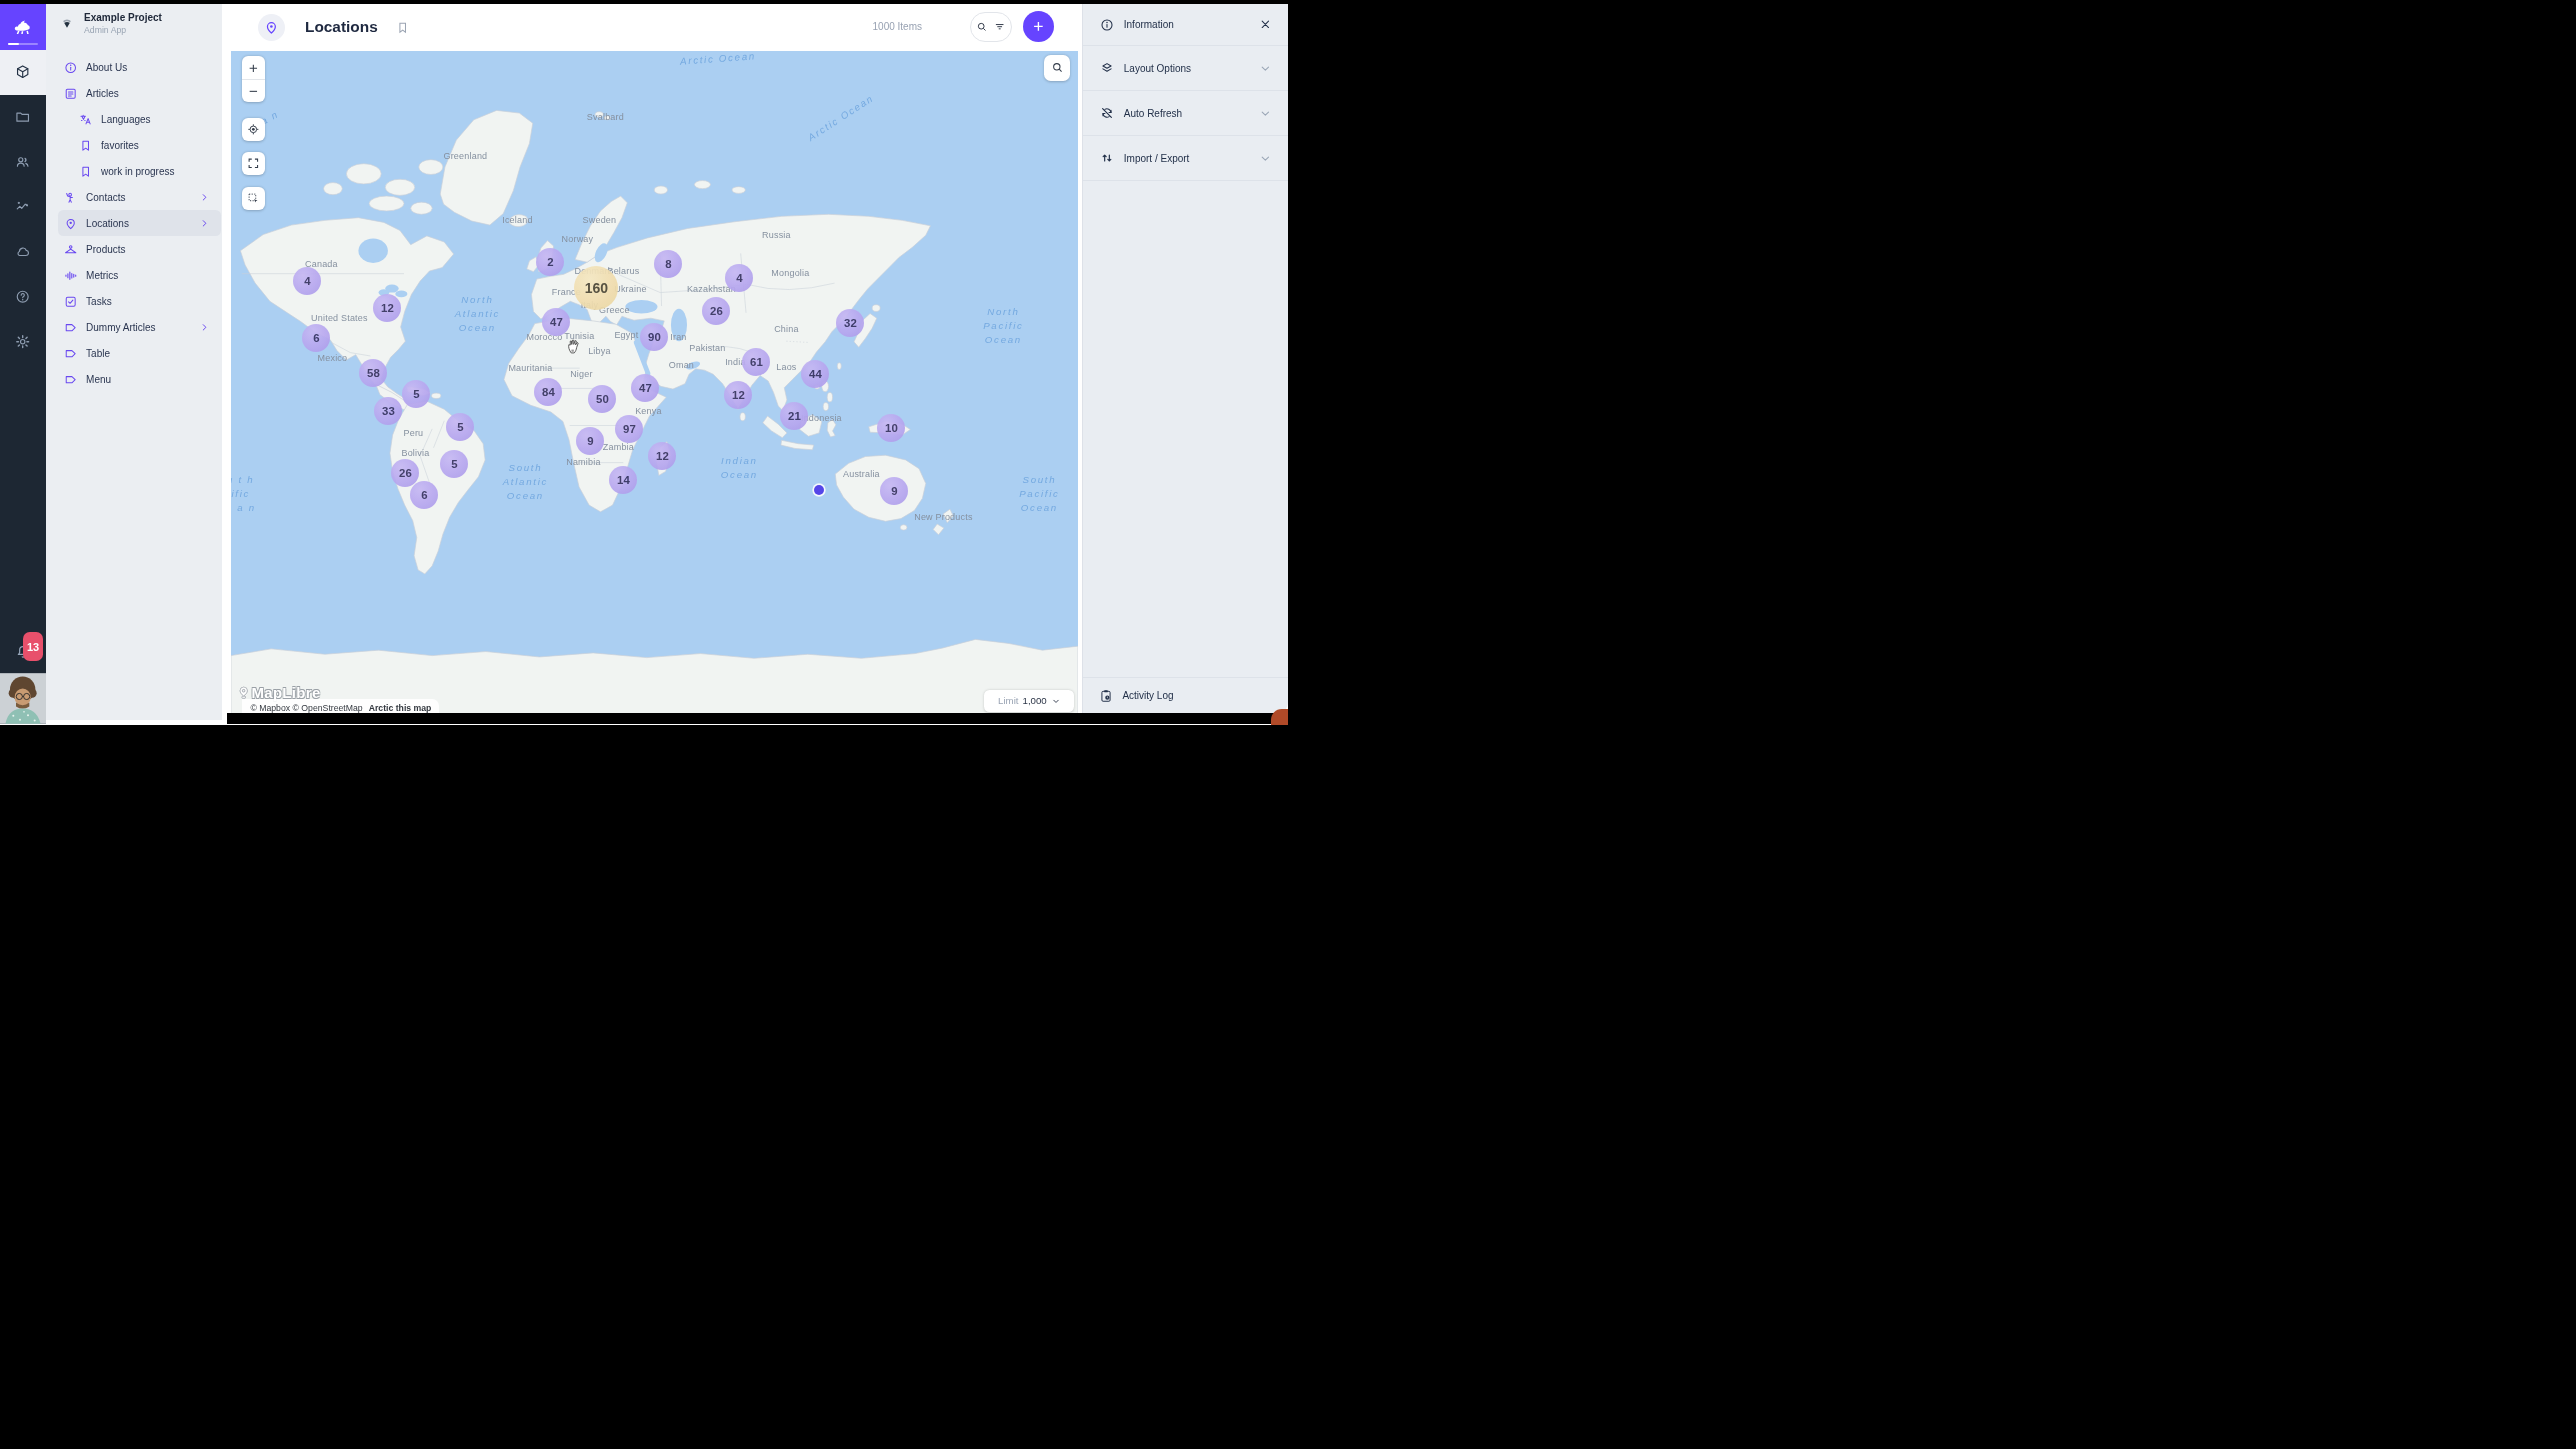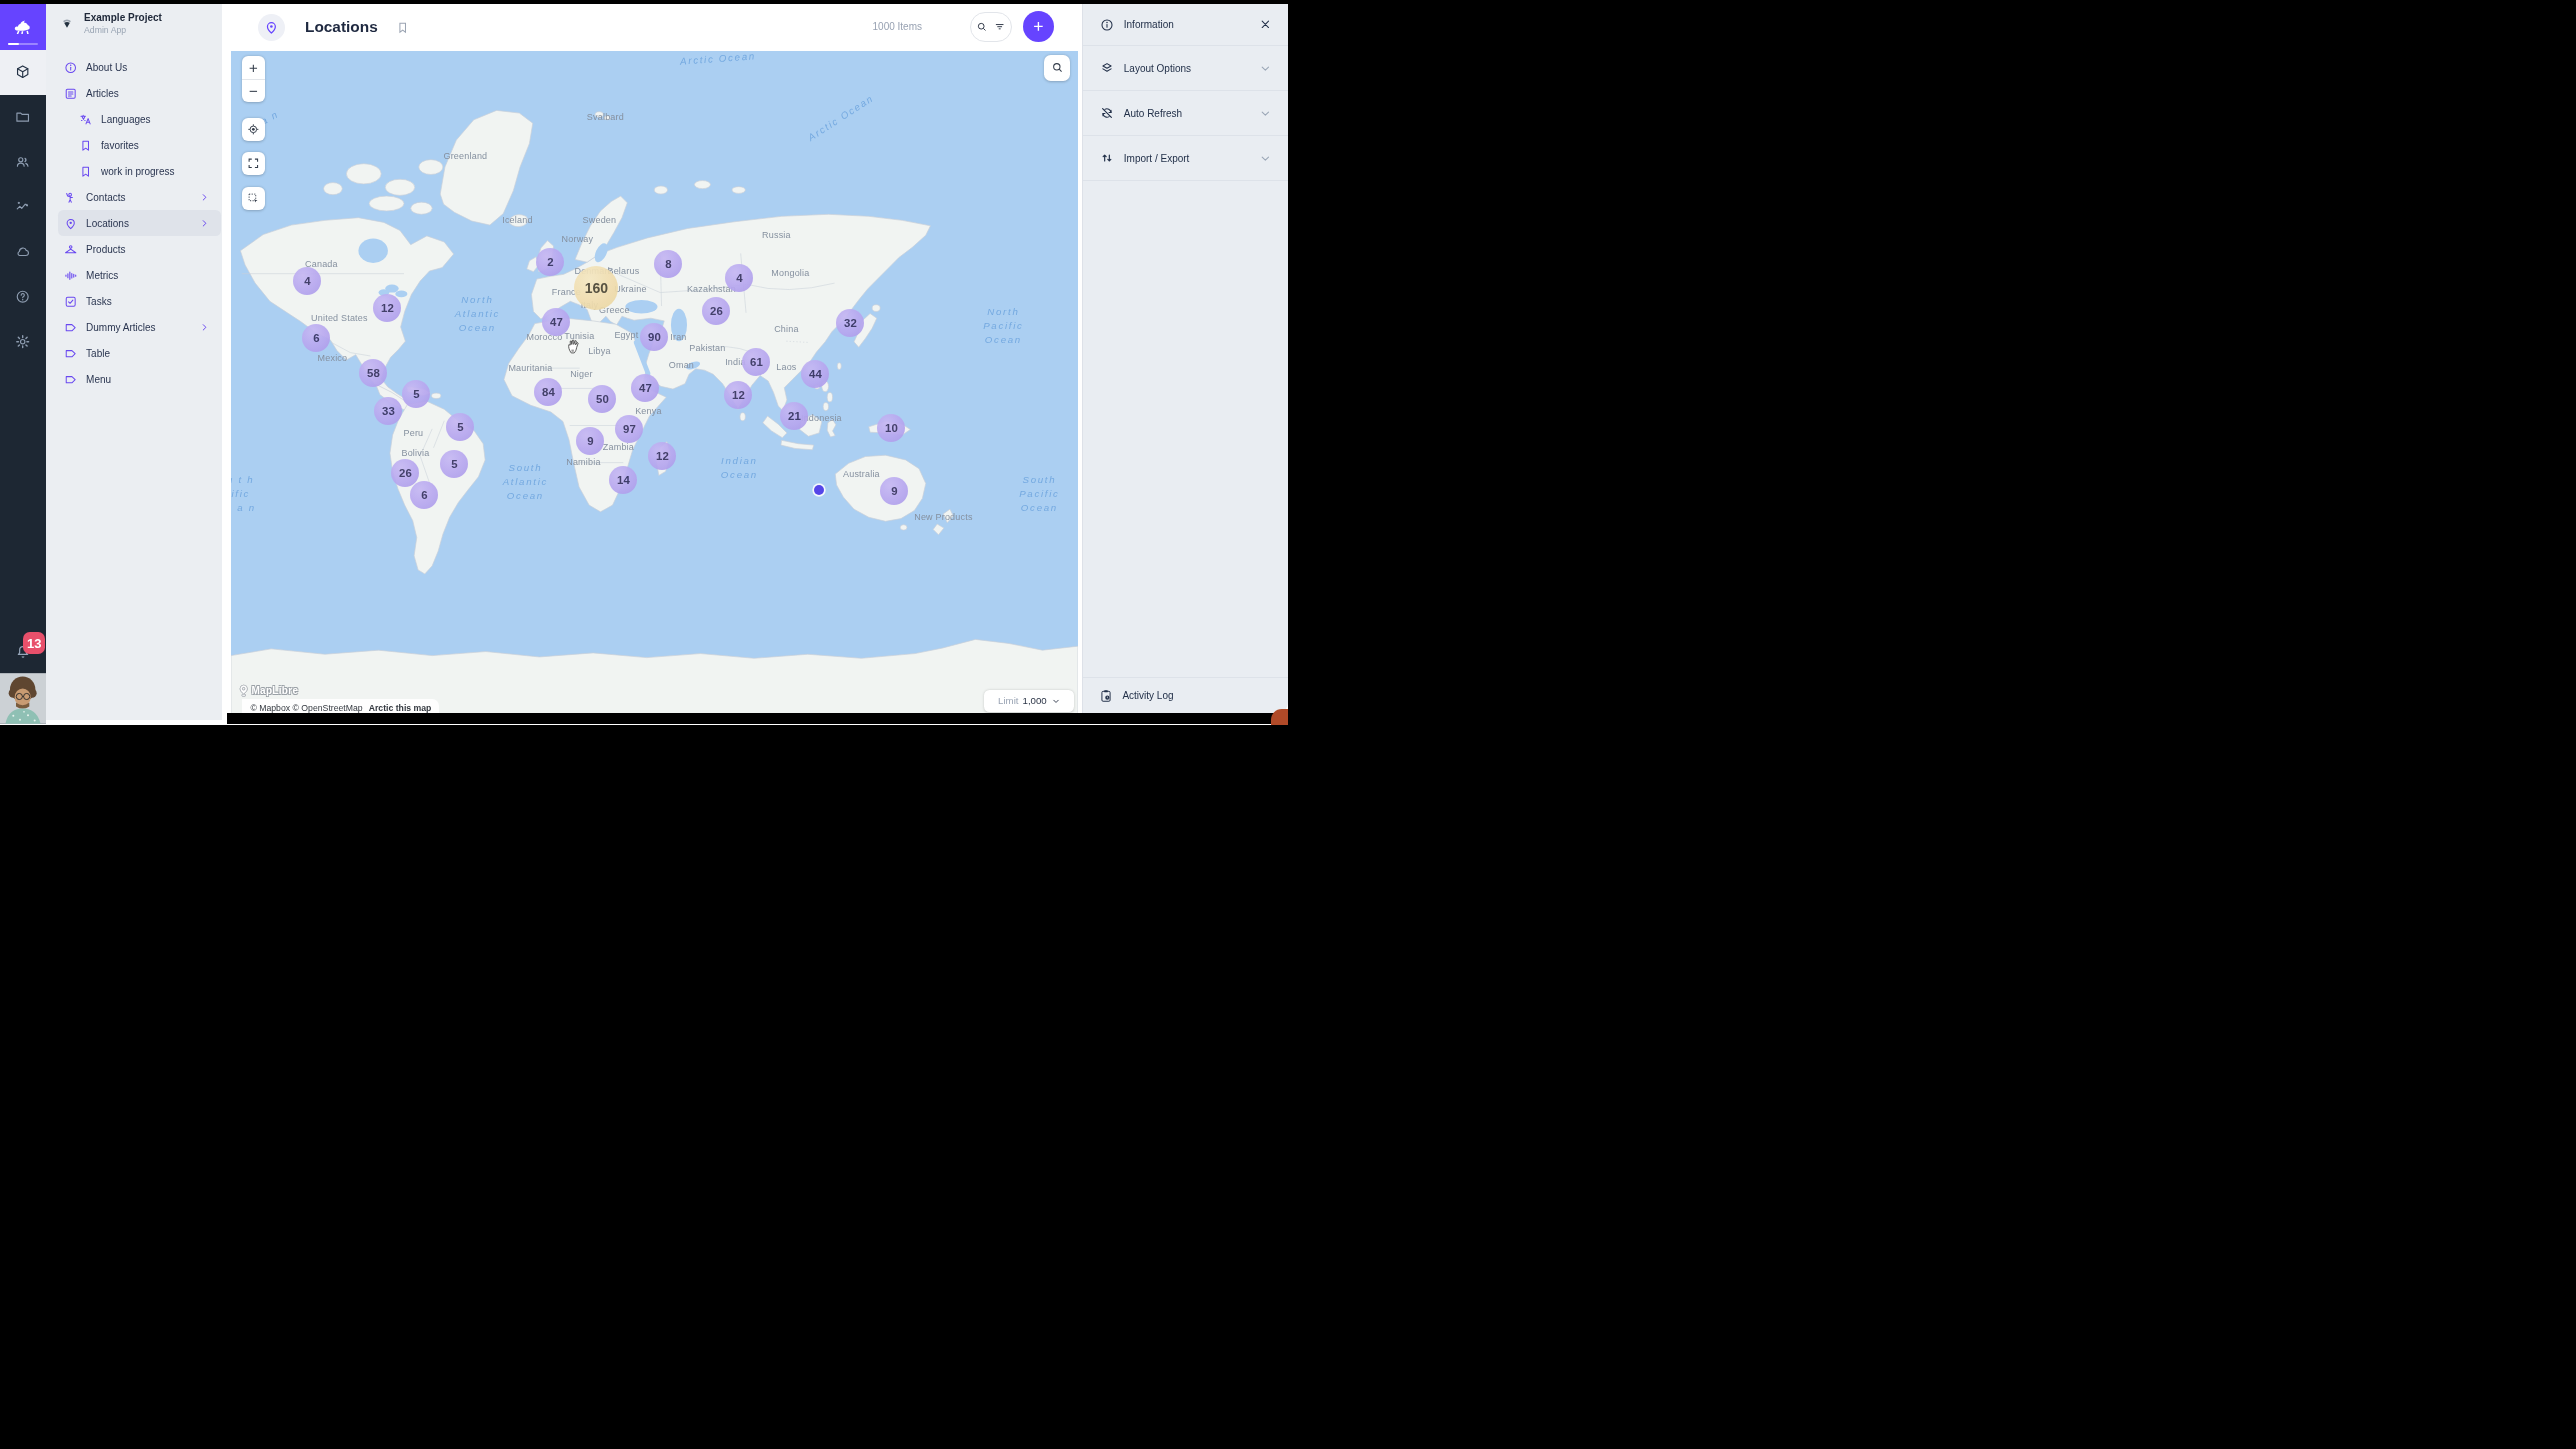--- a/index.html
+++ b/index.html
@@ -21,22 +21,22 @@
   .logo-progress { position:absolute; left:8px; right:8px; bottom:4.7px; height:2px;
     background:rgba(255,255,255,.35); border-radius:1.3px; }
   .logo-progress i { display:block; width:10.7px; height:2px; background:#fff; border-radius:1.3px; }
   .rail-item { width:46px; height:45px; display:flex; align-items:center; justify-content:center;
     color:#8d9cb0; cursor:pointer; }
   .rail-item svg { width:15.4px; height:15.4px; }
   .rail-item.active { background:#eef0f4; color:#243245; }
   .rail-bottom { position:absolute; left:0; bottom:0; width:46px; }
   .rail-bell { position:relative; width:46px; height:42px; display:flex; align-items:center; justify-content:center; color:#97a6ba; cursor:pointer;}
   .rail-bell svg { width:16px; height:16px; }
-  .badge { position:absolute; top:1.3px; left:23px; min-width:16px; height:22px; padding:0 4px;
-    background:#e8506b; color:#fff; font-size:13px; font-weight:bold; border-radius:6.7px;
+  .badge { position:absolute; top:1.3px; left:23px; min-width:16px; height:29px; padding:0 4px;
+    background:#e8506b; color:#fff; font-size:11px; font-weight:bold; border-radius:6.7px;
     display:flex; align-items:center; justify-content:center; }
   .avatar { width:46px; height:51px; overflow:hidden; cursor:pointer; }
 
   
   .sidenav { position:absolute; left:46px; top:0; width:176px; height:720px; background:#ebeef2; z-index:29; }
   .proj { height:47px; display:flex; align-items:center; padding:0 10.7px 0 13.4px; gap:8.7px; cursor:pointer;}
   .proj svg { width:16px; height:16px; flex:none; }
   .proj-name { font-size:10px; font-weight:bold; color:#20293a; line-height:12.7px; }
   .proj-sub { font-size:8.7px; color:#9aa5b4; line-height:10.7px; }
   .nav-list { padding-top:7.4px; }
@@ -90,21 +90,21 @@
   .zoom-group { position:absolute; left:10.7px; top:5.4px; width:23px; height:46px; background:#fff;
     border-radius:6px; box-shadow:0 0.7px 2.7px rgba(0,0,0,.22); z-index:4; }
   .zoom-group .zbtn { width:23px; height:23px; display:flex; align-items:center; justify-content:center;
     color:#333c4a; cursor:pointer; }
   .zoom-group .zdiv { height:0.7px; background:#e3e6ea; }
   .zoom-group svg { width:12.7px; height:12.7px; }
 
   .map-search { left:813px; top:4px; width:25.5px; height:25.5px; border-radius:6.7px; }
 
   .watermark { position:absolute; left:5.4px; top:633px; z-index:4; display:flex; align-items:center; gap:1.3px;
-    color:#fff; font-size:10px; font-weight:bold; letter-spacing:0.3px;
+    color:#fff; font-size:15px; font-weight:bold; letter-spacing:0.3px;
     text-shadow:-0.7px -0.7px 0 #9aa0a6, 0.7px -0.7px 0 #9aa0a6, -0.7px 0.7px 0 #9aa0a6, 0.7px 0.7px 0 #9aa0a6; }
   .watermark svg { width:13.4px; height:13.4px; filter:drop-shadow(0 0 0.7px #9aa0a6); }
   .attribution { position:absolute; left:11px; top:648px; height:18px; padding:0 8px; background:rgba(255,255,255,.9);
     border-top-right-radius:6.7px; display:flex; align-items:center; gap:6px; font-size:8.7px; color:#33383f; z-index:4; }
   .attribution b { font-weight:bold; }
   .limit-pill { position:absolute; left:753px; top:639px; width:90px; height:21.5px; background:#fff;
     border-radius:5.4px; box-shadow:0 0.7px 2.7px rgba(0,0,0,.18); display:flex; align-items:center;
     justify-content:center; gap:4px; font-size:9.7px; z-index:4; cursor:pointer; }
   .limit-pill .l1 { color:#9aa4b4; }
   .limit-pill .l2 { color:#2c3547; }

